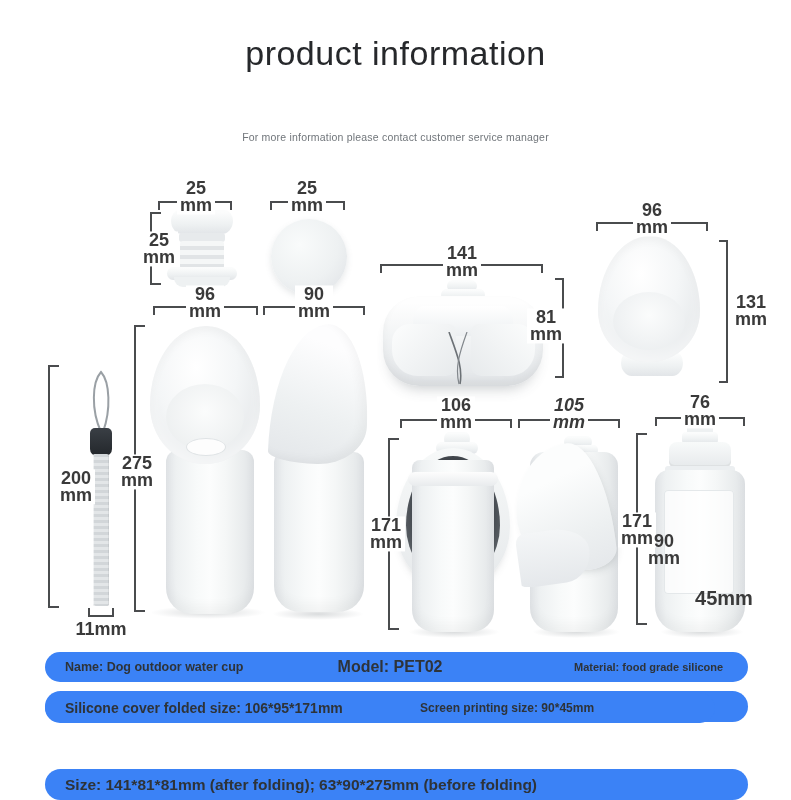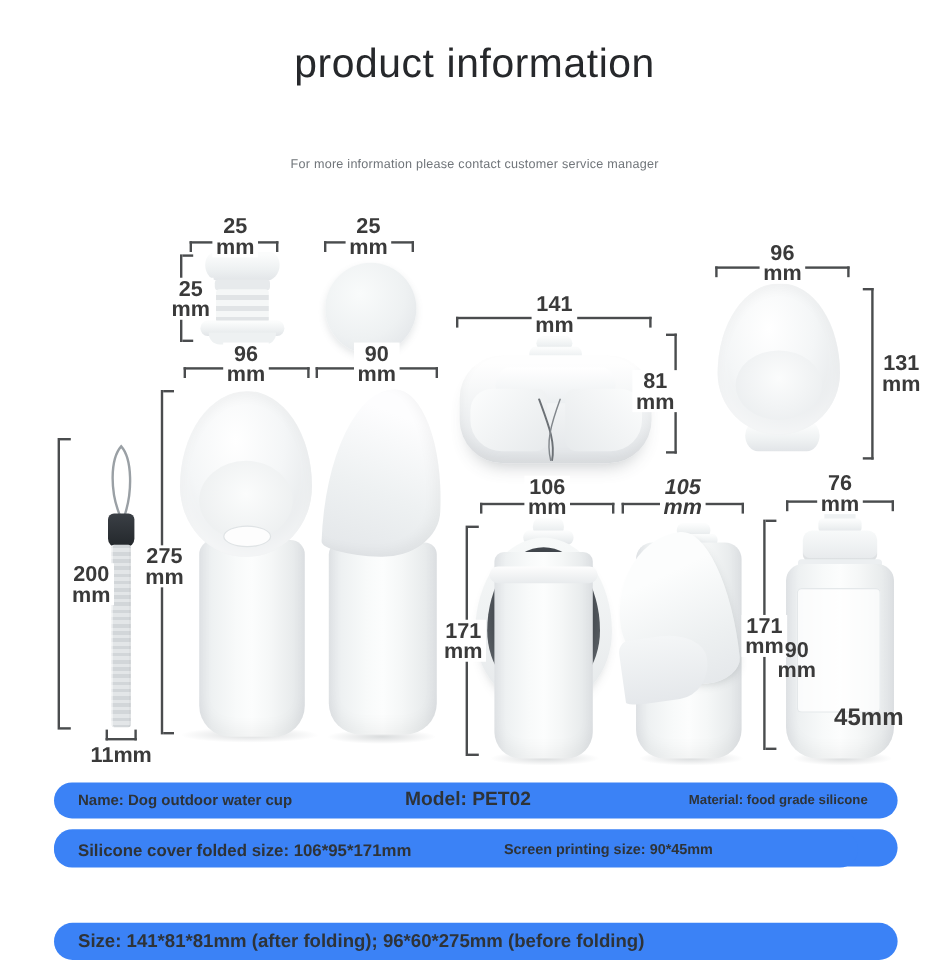--- a/index.html
+++ b/index.html
@@ -230,16 +230,16 @@
     <span class="tc" style="left:500px;font-size:11px;padding-left:29px;">Material: food grade silicone</span>
   </div>
   <div class="trow" style="top:691px;width:703px;height:31px;">
     <span class="tc" style="left:20px;font-size:16px;">Weight: 179g</span>
   </div>
   <div class="trow" style="top:693px;width:670px;height:30px;text-decoration:underline;">
     <span class="tc" style="left:20px;font-size:14px;">Silicone cover folded size: 106*95*171mm</span>
     <span class="tc" style="left:375px;font-size:12px;">Screen printing size: 90*45mm</span>
   </div>
   <div class="trow" style="top:769px;width:703px;height:31px;">
-    <span class="tc" style="left:20px;font-size:15.5px;">Size: 141*81*81mm (after folding); 96*60*275mm (before folding)</span>
+    <span class="tc" style="left:20px;font-size:15.5px;">Size: 141*81*81mm (after folding); 63*90*275mm (before folding)</span>
   </div>
 
 </div>
 
 </body></html>

